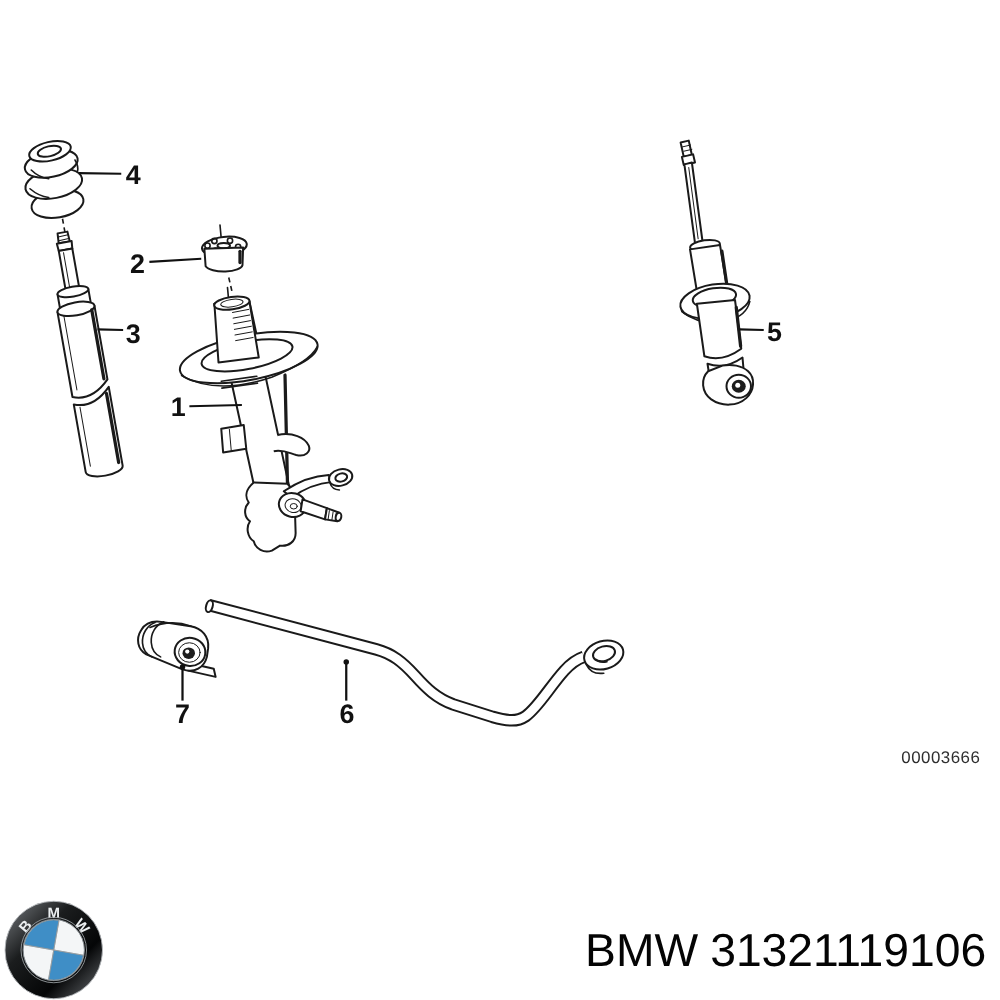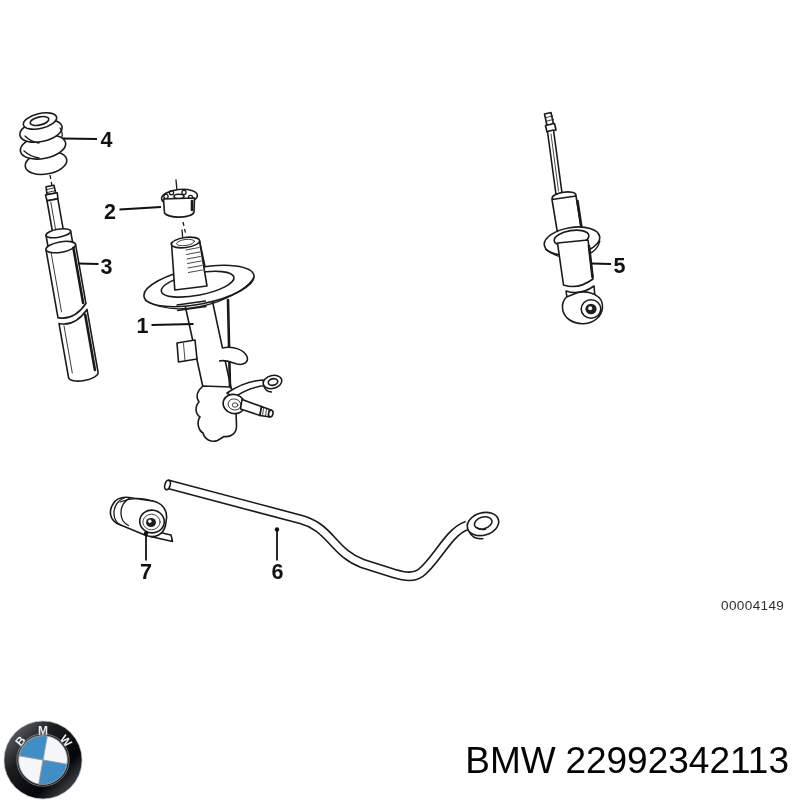--- a/index.html
+++ b/index.html
@@ -181,21 +181,21 @@
 
   <text class="callout" x="136.5" y="333">1</text>
   <text class="callout" x="104" y="218.5">2</text>
   <text class="callout" x="100.5" y="274">3</text>
   <text class="callout" x="100.5" y="147">4</text>
   <text class="callout" x="613.5" y="273">5</text>
   <text class="callout" x="271.5" y="578.5">6</text>
   <text class="callout" x="140" y="578.5">7</text>
 </svg>
 
-<div class="drawing-number">00004149</div>
+<div class="drawing-number">00003666</div>
 
 <svg class="bmw-logo" width="84" height="80" viewBox="0 0 84 80" xmlns="http://www.w3.org/2000/svg">
   <defs>
     <linearGradient id="lgOuter" x1="0" y1="0" x2="1" y2="1">
       <stop offset="0" stop-color="#7a7e82"></stop>
       <stop offset="0.35" stop-color="#1b1d1e"></stop>
       <stop offset="0.68" stop-color="#050607"></stop>
       <stop offset="1" stop-color="#6b6f73"></stop>
     </linearGradient>
   </defs>
@@ -209,14 +209,14 @@
     <g transform="rotate(10 42 40)">
       <path d="M42,40 L18,40 A24,24 0 0 1 42,16 Z" stroke="#7d858a" stroke-width="0.5" fill="#3f8ec6"></path>
       <path d="M42,40 L66,40 A24,24 0 0 1 42,64 Z" stroke="#7d858a" stroke-width="0.5" fill="#3f8ec6"></path>
       <path d="M42,16 L42,64 M18,40 L66,40" fill="none" stroke="#9aa0a4" stroke-width="0.6"></path>
     </g>
   </g>
 </svg>
 
 <div class="footer-code">
   <span>BMW</span>
-  <span>22992342113</span>
+  <span>31321119106</span>
 </div>
 
 </body></html>

